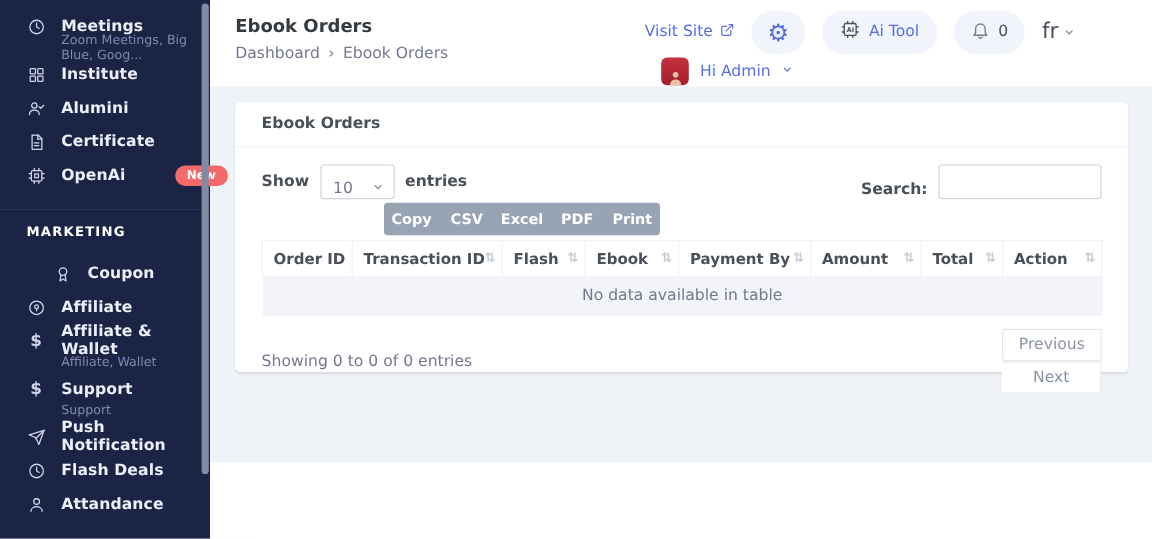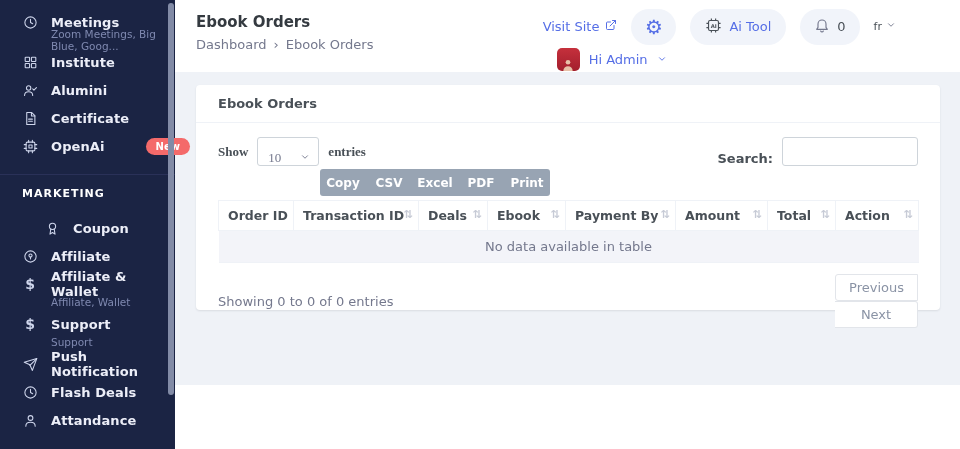--- a/index.html
+++ b/index.html
@@ -32,34 +32,34 @@
   .visit-site svg { width:12px; height:12px; stroke:#556ee6; stroke-width:2; fill:none; stroke-linecap:round; stroke-linejoin:round; }
   .pill { background:#f1f4fa; border-radius:18px; height:36px; display:flex; align-items:center; justify-content:center; gap:7px; cursor:pointer; }
   .pill-gear { width:45px; }
   .gear-glyph { color:#556ee6; font-size:20px; line-height:1; }
   .pill-ai { padding:0 15px; }
   .ai-label { color:#556ee6; font-size:13px; }
   .chip-icon svg { width:17px; height:17px; stroke:#495057; stroke-width:1.6; fill:none; }
   .pill-bell { padding:0 14px; }
   .bell-icon svg { width:16px; height:16px; stroke:#74788d; stroke-width:1.7; fill:none; stroke-linecap:round; stroke-linejoin:round; }
   .bell-count { color:#495057; font-size:13px; }
-  .lang { display:flex; align-items:center; gap:4px; color:#495057; font-size:11px; cursor:pointer; }
+  .lang { display:flex; align-items:center; gap:4px; color:#495057; font-size:18px; cursor:pointer; }
   .chev svg { width:10px; height:10px; stroke:#74788d; stroke-width:2.2; fill:none; stroke-linecap:round; stroke-linejoin:round; }
   .chev-blue svg { stroke:#556ee6; }
   .tr-row2 { display:flex; align-items:center; gap:9px; margin:3px 0 0 14px; cursor:pointer; }
   .avatar { width:23px; height:23px; border-radius:5px; background:linear-gradient(180deg,#c5303c,#a31f2d); display:flex; align-items:flex-end; justify-content:center; overflow:hidden; }
   .avatar svg { width:14px; height:14px; fill:#e8c1a8; }
   .greeting { color:#556ee6; font-size:13px; }
 
   
   .content { position:absolute; top:72px; left:0; right:0; height:313px; background:#eff2f7; }
   .card { position:absolute; left:21px; top:13px; width:744px; height:225px; background:#fff; border-radius:4px; box-shadow:0 1px 2px rgba(56,65,74,.12); }
   .card-head { padding:11px 22px; border-bottom:1px solid #eff2f7; font-size:13px; font-weight:700; color:#495057; }
   .card-controls { display:flex; justify-content:space-between; align-items:center; padding:14px 22px 0; }
-  .show-group { display:flex; align-items:center; gap:9px; color:#495057; font-size:13px; font-weight:600;font-family:Liberation Serif, serif; }
+  .show-group { display:flex; align-items:center; gap:9px; color:#495057; font-size:13px; font-weight:600; }
   .entries-select { width:62px; height:29px; border:1px solid #ced4da; border-radius:3px; display:flex; align-items:center; justify-content:space-between; padding:12px 8px 0 10px; color:#74788d; cursor:pointer; font-weight:400; }
   .search-group { display:flex; align-items:flex-end; gap:9px; color:#495057; font-size:13px; font-weight:600; }
   .search-input { width:136px; height:29px; border:1px solid #ced4da; border-radius:3px; outline:none; padding:0 8px; font-size:13px; color:#495057; font-family:inherit; }
   .export-bar { margin:3px 0 0 124px; width:230px; height:27px; background:#98a4b3; border-radius:3px; display:flex; overflow:hidden; }
   .export-btn { flex:1; display:flex; align-items:center; justify-content:center; color:#fff; font-size:12px; font-weight:700; cursor:pointer; }
 
   .data-table { margin:4px 22px 0; width:700px; border-collapse:collapse; table-layout:fixed; }
   .data-table th { border:1px solid #eff2f7; padding:7px 9px; font-size:12.5px; font-weight:700; color:#495057; text-align:left; position:relative; cursor:pointer; white-space:nowrap; overflow:hidden; }
   .sort-glyph { position:absolute; right:5px; top:7px; color:#c7cbd6; font-size:11px; }
   .empty-cell { background:#f3f4f9; border-bottom:1px solid #eff2f7; text-align:center; color:#74788d; font-size:13px; padding:8px; }
@@ -322,21 +322,21 @@
             <col style="width:78px">
           <col style="width:110px">
             <col style="width:92px">
             <col style="width:68px">
             <col style="width:83px">
         </colgroup>
         <thead>
           <tr>
             <th><span>Order ID</span></th>
             <th><span>Transaction ID</span><span class="sort-glyph">⇅</span></th>
-            <th><span>Deals</span><span class="sort-glyph">⇅</span></th>
+            <th><span>Flash</span><span class="sort-glyph">⇅</span></th>
             <th><span>Ebook</span><span class="sort-glyph">⇅</span></th>
             <th><span>Payment By</span><span class="sort-glyph">⇅</span></th>
             <th><span>Amount</span><span class="sort-glyph">⇅</span></th>
             <th><span>Total</span><span class="sort-glyph">⇅</span></th>
             <th><span>Action</span><span class="sort-glyph">⇅</span></th>
           </tr>
         </thead>
         <tbody>
           <tr>
             <td class="empty-cell" colspan="8">No data available in table</td>

